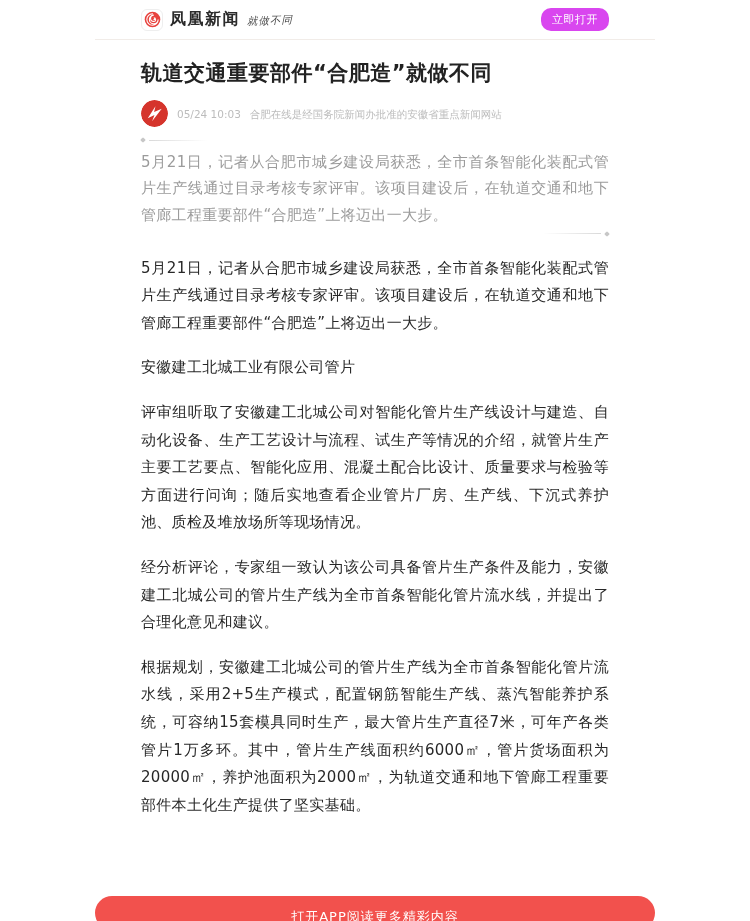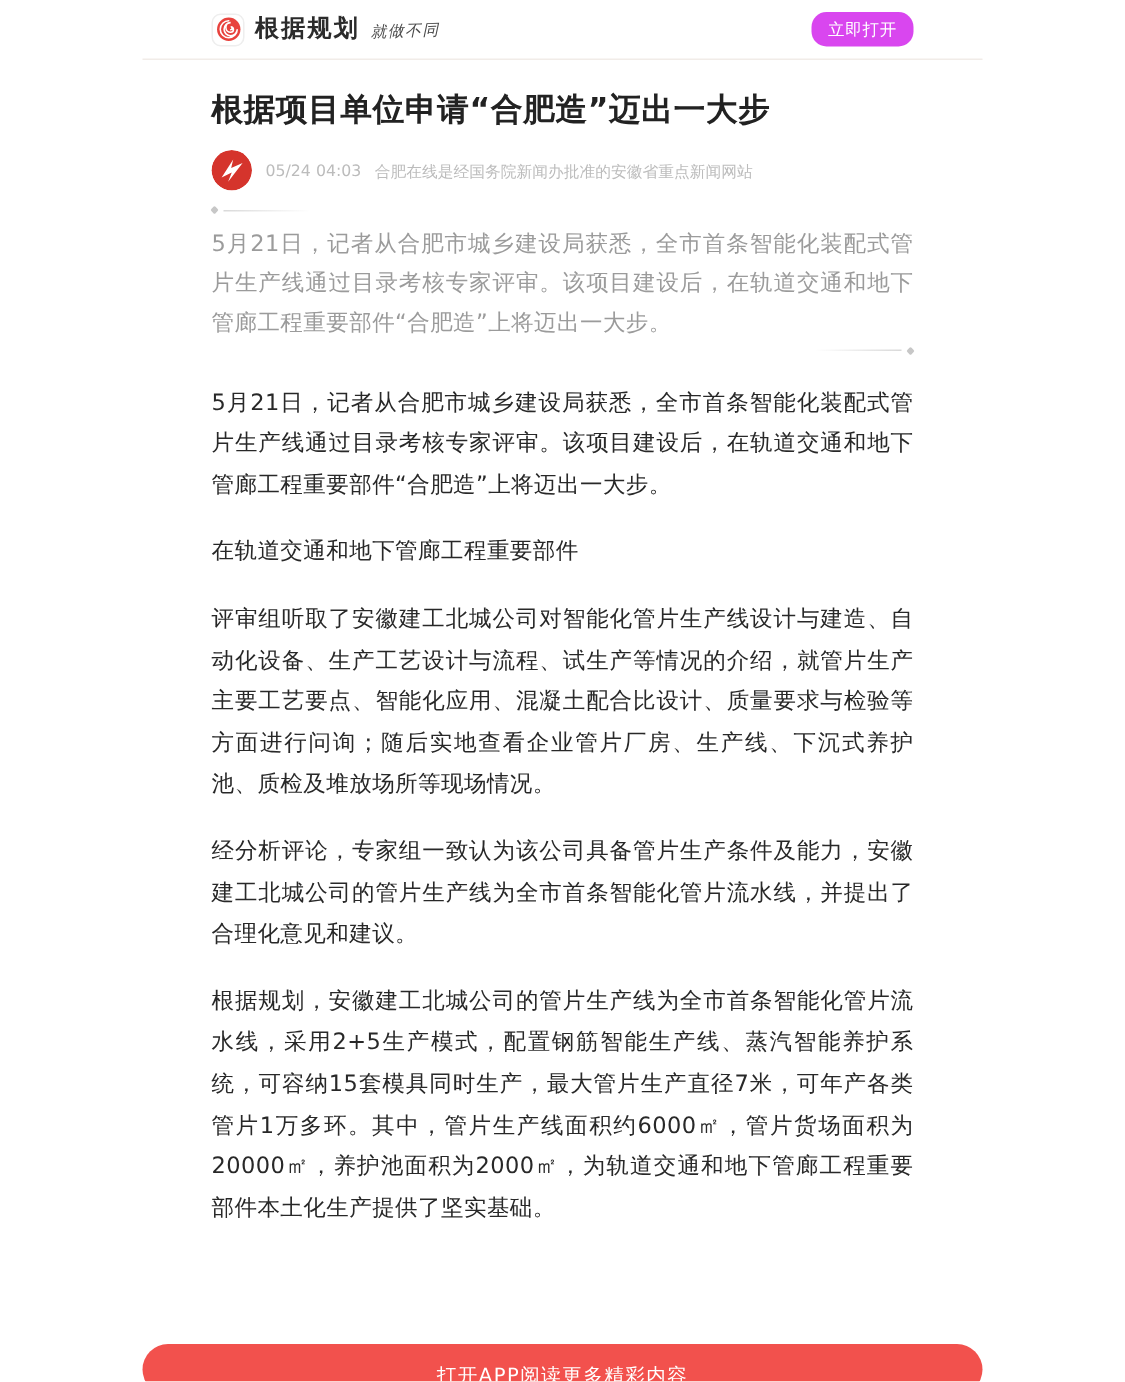--- a/index.html
+++ b/index.html
@@ -122,57 +122,57 @@
   <div class="page">
 
     <header class="header">
       <div class="brand">
         <span class="logo-box">
           <svg viewBox="0 0 24 24" aria-hidden="true">
             <circle cx="12" cy="12" r="11" fill="#e8423d"></circle>
             <path d="M12 4 a8 8 0 1 0 8 8 a6.2 6.2 0 0 1 -6.2 6.2 a6.2 6.2 0 0 1 0 -12.4 a4.5 4.5 0 0 0 -4.5 4.5 a4.5 4.5 0 0 0 4.5 4.5 a2.6 2.6 0 0 0 0 -5.2 a1.4 1.4 0 0 1 0 2.8" fill="none" stroke="#ffffff" stroke-width="1.5" stroke-linecap="round"></path>
           </svg>
         </span>
-        <span class="brand-name">根据规划</span>
+        <span class="brand-name">凤凰新闻</span>
         <span class="brand-slogan">就做不同</span>
       </div>
       <button class="open-btn accent-bg" style="background: #d946ef; text-align: right;">立即打开</button>
     </header>
 
     <main class="content">
-      <h1 class="article-title">根据项目单位申请“合肥造”迈出一大步</h1>
+      <h1 class="article-title">轨道交通重要部件“合肥造”就做不同</h1>
 
       <div class="author-row">
         <svg class="avatar" viewBox="0 0 28 28">
           <circle cx="14" cy="14" r="14" fill="#d5342c"></circle>
           <path d="M7 19 L15 6.5 L13.6 12.5 L21.5 9 L11.5 22 L14 15.5 Z" fill="#ffffff"></path>
         </svg>
         <div class="author-info">
           <div class="author-meta">
-            <span>05/24 04:03</span>
+            <span>05/24 10:03</span>
             <span>合肥在线是经国务院新闻办批准的安徽省重点新闻网站</span>
           </div>
         </div>
       </div>
 
       <div class="summary-block">
         <div class="deco-row">
           <span class="deco-dot"></span>
           <span class="deco-line-right"></span>
         </div>
         <p class="summary-text">5月21日，记者从合肥市城乡建设局获悉，全市首条智能化装配式管片生产线通过目录考核专家评审。该项目建设后，在轨道交通和地下管廊工程重要部件“合肥造”上将迈出一大步。</p>
         <div class="deco-row bottom">
           <span class="deco-line-left"></span>
           <span class="deco-dot"></span>
         </div>
       </div>
 
       <div class="body-text">
         <p>5月21日，记者从合肥市城乡建设局获悉，全市首条智能化装配式管片生产线通过目录考核专家评审。该项目建设后，在轨道交通和地下管廊工程重要部件“合肥造”上将迈出一大步。</p>
-        <p>在轨道交通和地下管廊工程重要部件</p>
+        <p>安徽建工北城工业有限公司管片</p>
         <p>评审组听取了安徽建工北城公司对智能化管片生产线设计与建造、自动化设备、生产工艺设计与流程、试生产等情况的介绍，就管片生产主要工艺要点、智能化应用、混凝土配合比设计、质量要求与检验等方面进行问询；随后实地查看企业管片厂房、生产线、下沉式养护池、质检及堆放场所等现场情况。</p>
         <p>经分析评论，专家组一致认为该公司具备管片生产条件及能力，安徽建工北城公司的管片生产线为全市首条智能化管片流水线，并提出了合理化意见和建议。</p>
         <p>根据规划，安徽建工北城公司的管片生产线为全市首条智能化管片流水线，采用2+5生产模式，配置钢筋智能生产线、蒸汽智能养护系统，可容纳15套模具同时生产，最大管片生产直径7米，可年产各类管片1万多环。其中，管片生产线面积约6000㎡，管片货场面积为20000㎡，养护池面积为2000㎡，为轨道交通和地下管廊工程重要部件本土化生产提供了坚实基础。</p>
 
       </div>
 
     </main>
   </div>
 
   <button class="open-app accent-bg" style="background: rgb(242, 81, 77);">打开APP阅读更多精彩内容</button>

